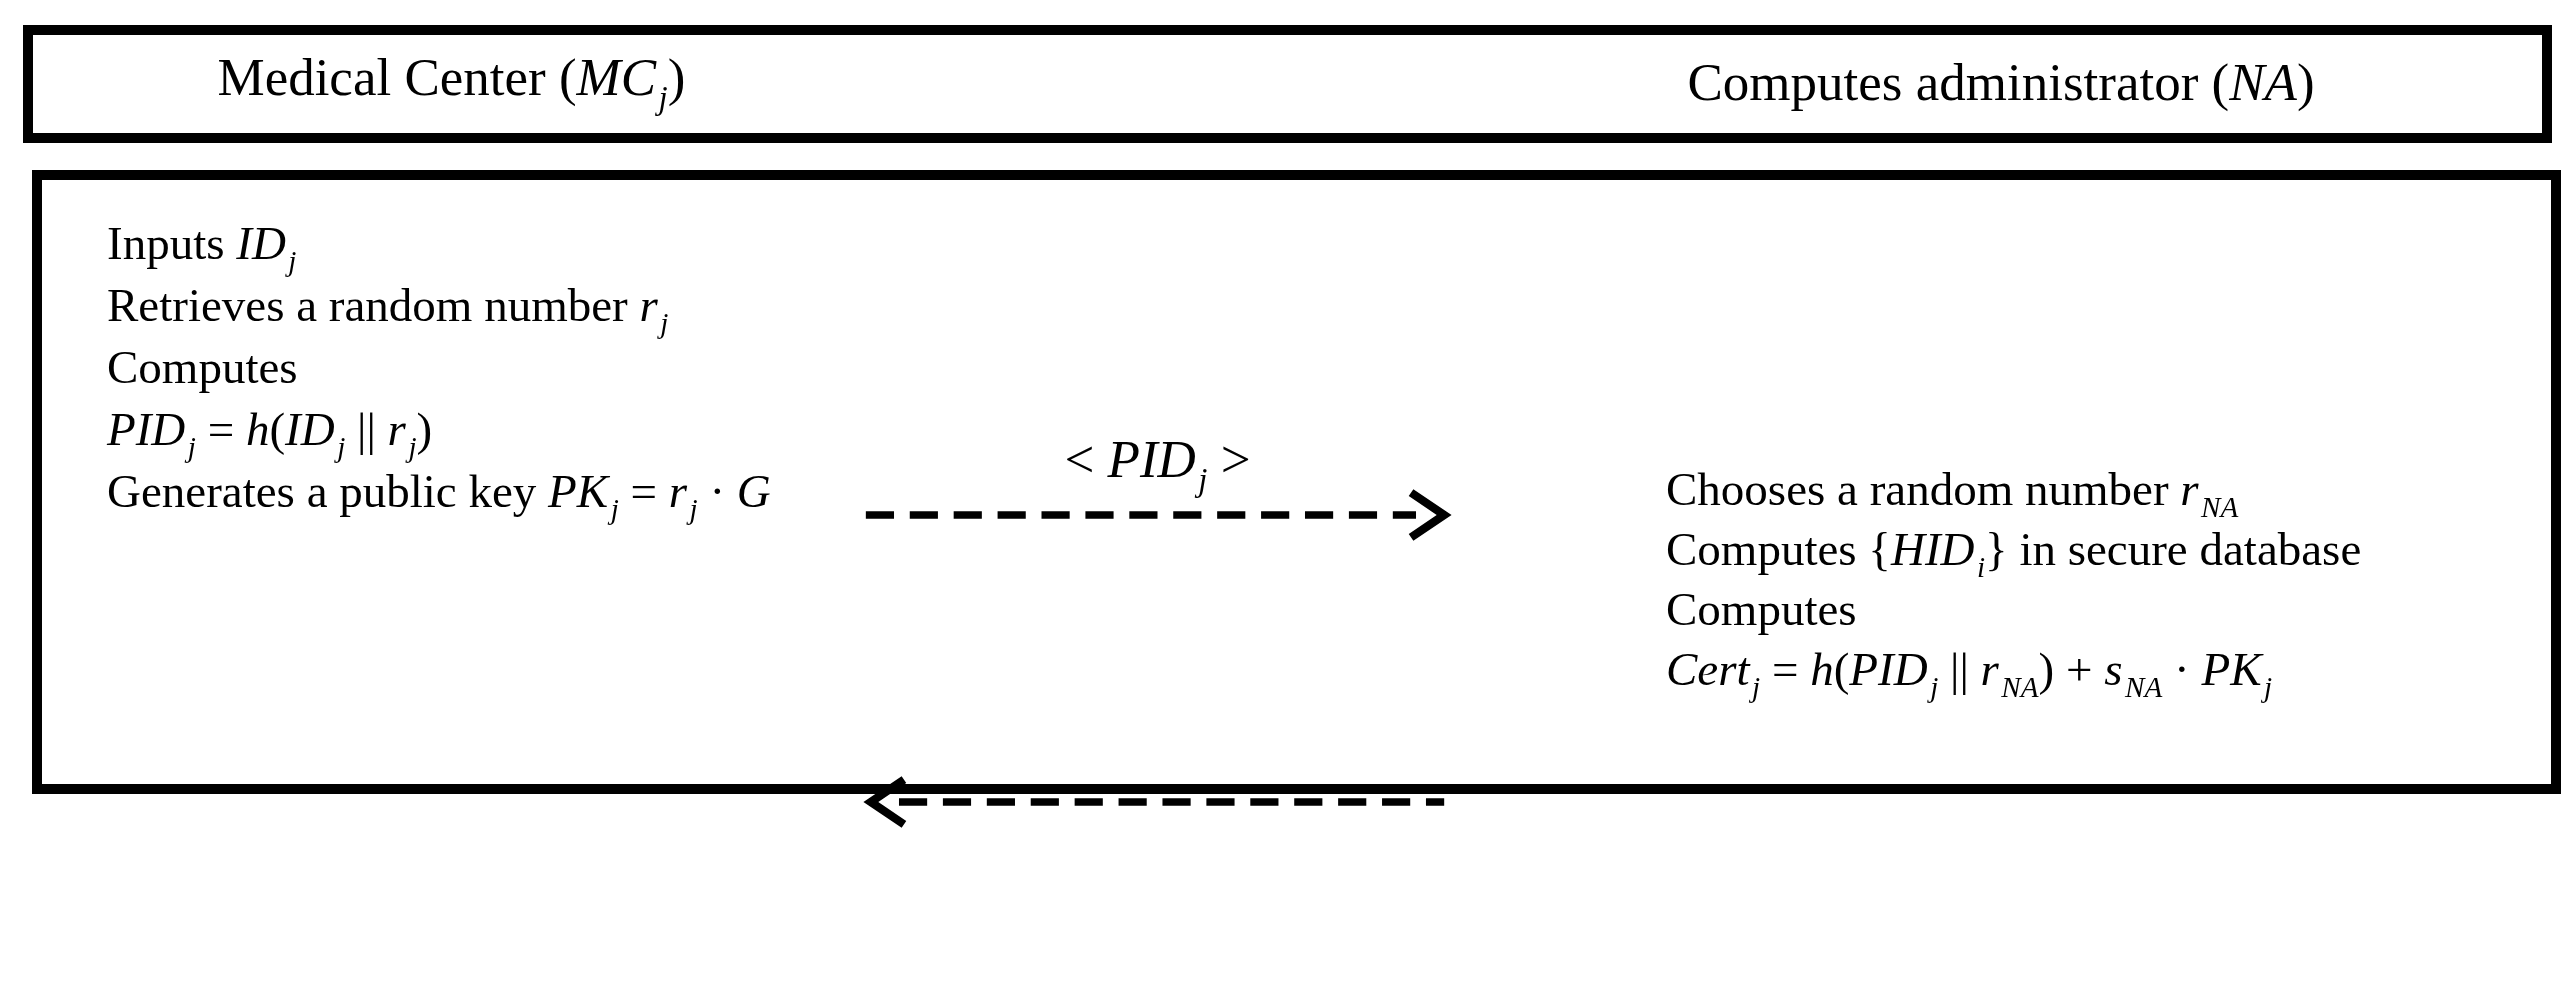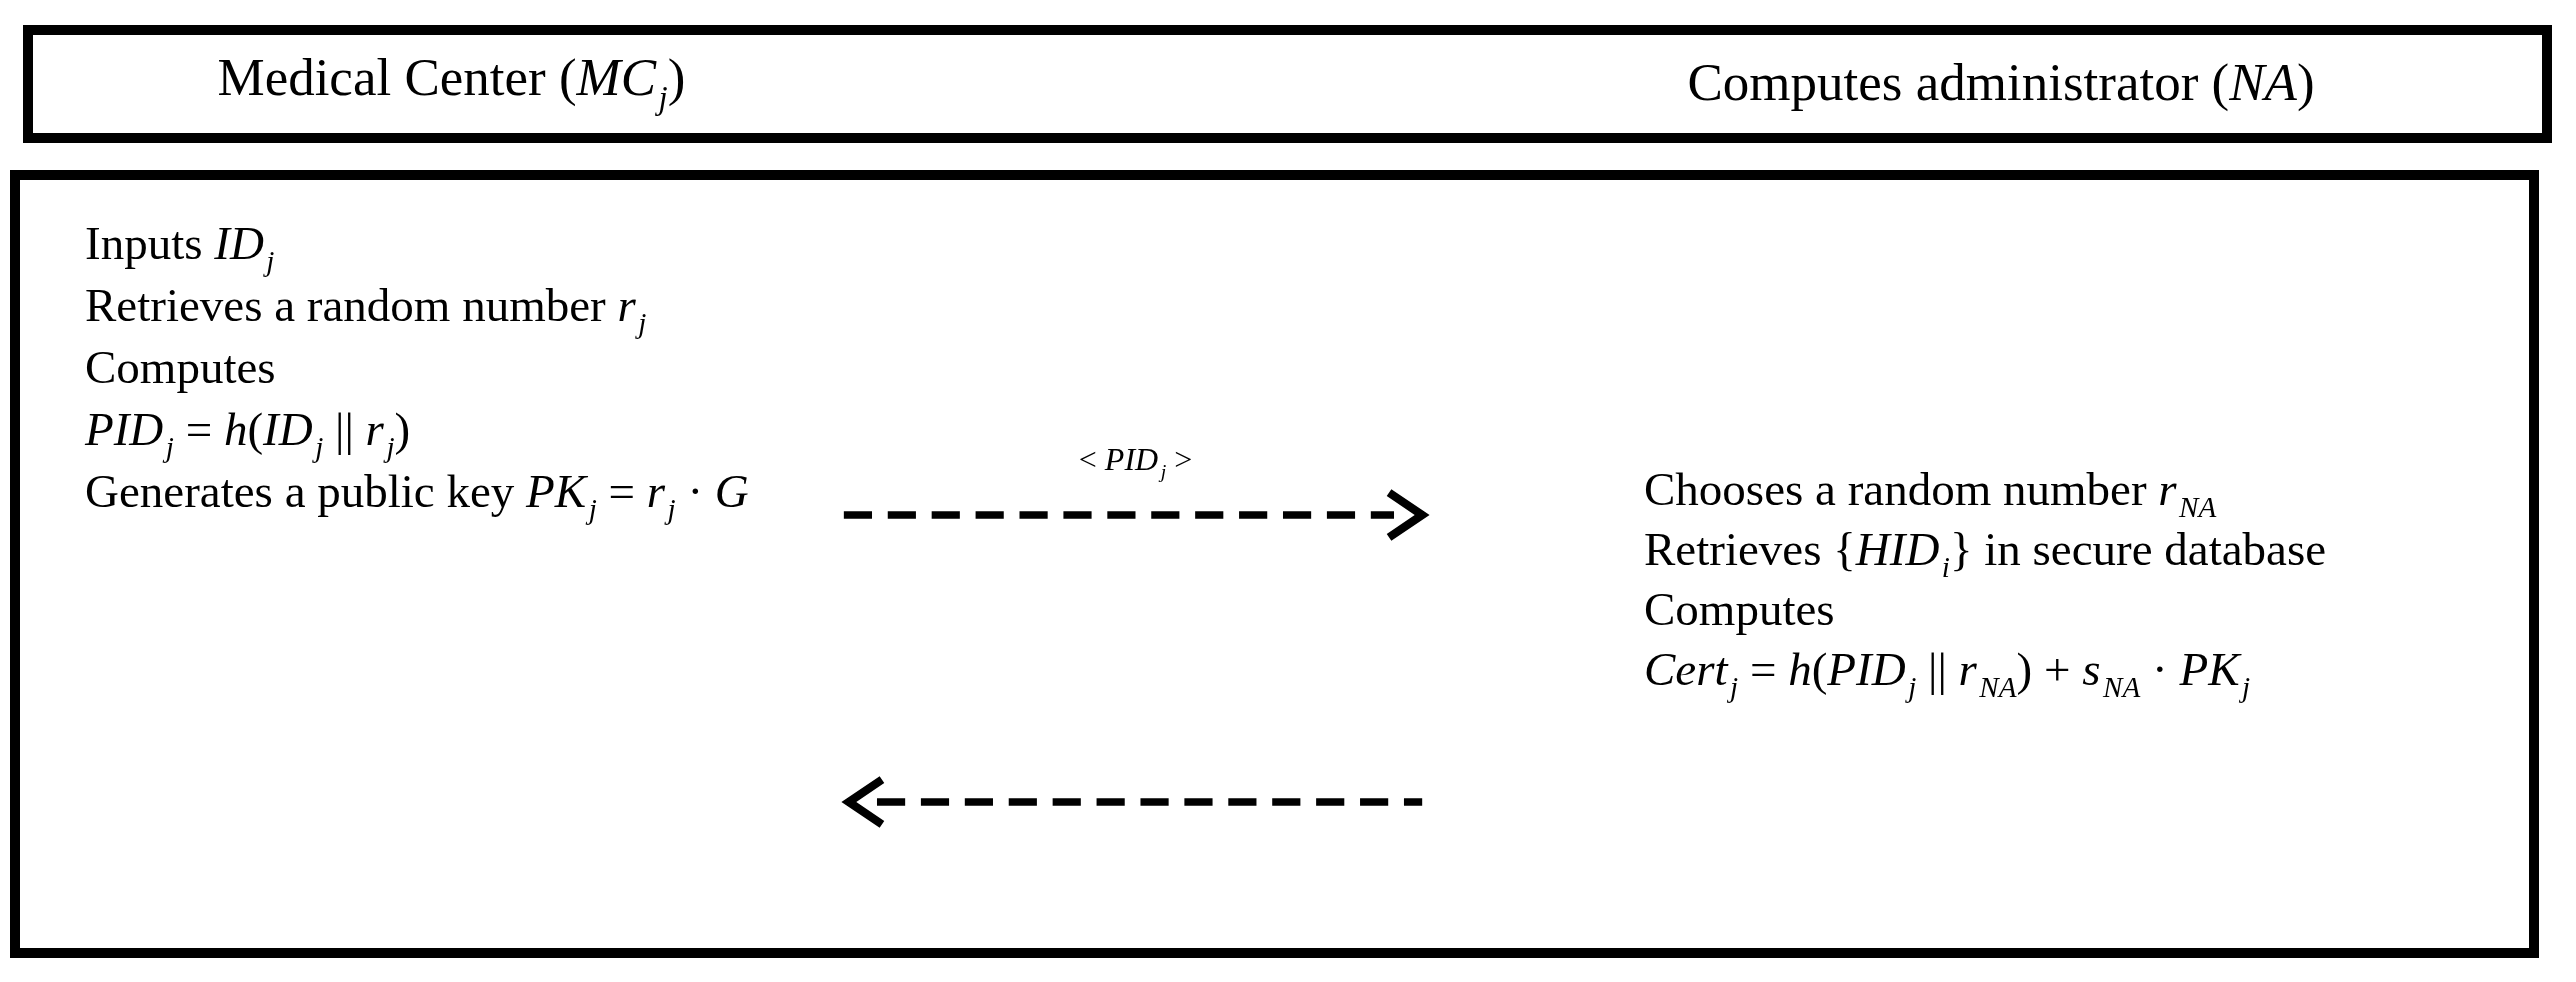--- a/index.html
+++ b/index.html
@@ -20,24 +20,24 @@
     border: 10px solid #000000;
     background: #ffffff;
   }
   .header-box {
     left: 22.5px;
     top: 25px;
     width: 2529px;
     height: 118px;
   }
   .body-box {
-    left: 10px;
+    left: 32px;
     top: 170px;
     width: 2529px;
-    height: 788px;
+    height: 624px;
   }
   .htitle {
     position: absolute;
     top: 50%;
     transform: translateY(-52%);
     font-size: 53px;
     white-space: nowrap;
     line-height: 1;
     margin-left: 8px;
   }
@@ -56,21 +56,21 @@
   .sb {
     font-style: italic;
     font-size: 0.62em;
     vertical-align: -0.42em;
     padding-left: 2.5px;
   }
   .msg-label {
     position: absolute;
     width: 599px;
     text-align: center;
-    font-size: 32px;
+    font-size: 53px;
     white-space: nowrap;
     line-height: 62px;
     height: 62px;
   }
   .msg1-label { left: 816px; top: 248px; }
   .msg2-label { left: 816px; top: 539px; }
   .arrow-svg { position: absolute; }
   .arrow1 { left: 816px; top: 306px; }
   .arrow2 { left: 816px; top: 593px; }
 </style>
@@ -89,21 +89,21 @@
     <div class="col mc-col">
       <div class="pline"><span>Inputs </span><span class="it">ID</span><span class="sb">j</span></div>
       <div class="pline"><span>Retrieves a random number </span><span class="it">r</span><span class="sb">j</span></div>
       <div class="pline"><span>Computes</span></div>
       <div class="pline"><span class="it">PID</span><span class="sb">j</span><span> = </span><span class="it">h</span><span>(</span><span class="it">ID</span><span class="sb">j</span><span> || </span><span class="it">r</span><span class="sb">j</span><span>)</span></div>
       <div class="pline"><span>Generates a public key </span><span class="it">PK</span><span class="sb">j</span><span> = </span><span class="it">r</span><span class="sb">j</span><span> · </span><span class="it">G</span></div>
     </div>
 
     <div class="col na-col">
       <div class="pline"><span>Chooses a random number </span><span class="it">r</span><span class="sb">NA</span></div>
-      <div class="pline"><span>Retrieves {</span><span class="it">HID</span><span class="sb">i</span><span>} in secure database</span></div>
+      <div class="pline"><span>Computes {</span><span class="it">HID</span><span class="sb">i</span><span>} in secure database</span></div>
       <div class="pline"><span>Computes</span></div>
       <div class="pline"><span class="it">Cert</span><span class="sb">j</span><span> = </span><span class="it">h</span><span>(</span><span class="it">PID</span><span class="sb">j</span><span> || </span><span class="it">r</span><span class="sb">NA</span><span>) + </span><span class="it">s</span><span class="sb">NA</span><span> · </span><span class="it">PK</span><span class="sb">j</span></div>
     </div>
 
     <div class="msg-label msg1-label"><span>&lt; </span><span class="it">PID</span><span class="sb">j</span><span> &gt;</span></div>
     <svg class="arrow-svg arrow1" width="599" height="58" viewBox="0 0 720 70">
       <line x1="8" y1="35" x2="672" y2="35" stroke="#000000" stroke-width="9" stroke-dasharray="34 19"></line>
       <polyline points="666,8 706,35 666,62" fill="none" stroke="#000000" stroke-width="10" stroke-linejoin="miter"></polyline>
     </svg>
 

